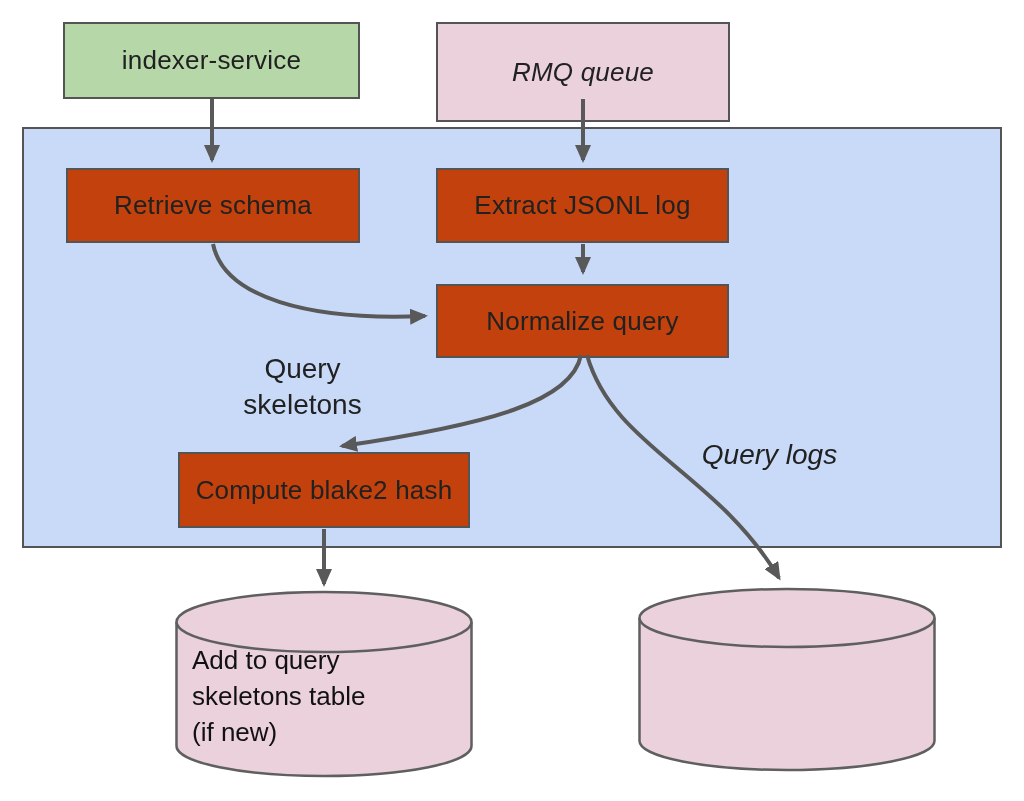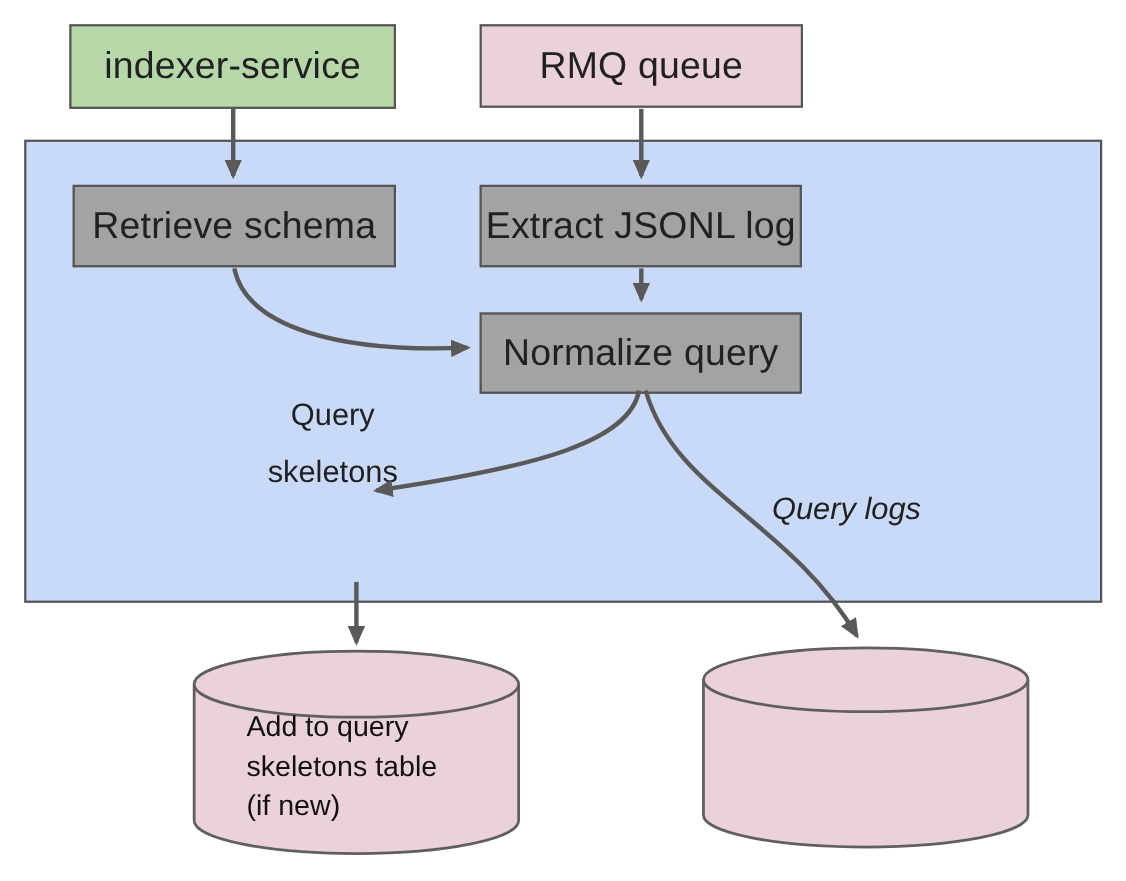--- a/index.html
+++ b/index.html
@@ -16,72 +16,72 @@
     overflow: hidden;
   }
   .node {
     position: absolute;
     box-sizing: border-box;
     border: 2px solid #545454;
     display: flex;
     align-items: center;
     justify-content: center;
     text-align: center;
-    font-size: 34px;
+    font-size: 26px;
     color: #212121;
     letter-spacing: 0.2px;
   }
   .node.green { background: #b6d7a8; }
   .node.pink  { background: #ead1dc; }
-  .node.step  { background: #a3a3a3; justify-content: center; }
+  .node.step  { background: #c2410c; justify-content: center; }
   #pipeline-container {
     position: absolute;
     left: 22px;
     top: 127px;
     width: 980px;
     height: 421px;
     box-sizing: border-box;
     background: #c9daf8;
     border: 2px solid #545454;
   }
   .edge-label {
     position: absolute;
     font-size: 28px;
     color: #212121;
     white-space: pre-line;
     text-align: center;
-    line-height: 52px;
+    line-height: 36px;
   }
   .db-label {
     position: absolute;
     font-size: 26px;
     color: #111111;
     white-space: pre-line;
     text-align: left;
     line-height: 36px;
     z-index: 5;
   }
   #arrow-layer {
     position: absolute;
     left: 0;
     top: 0;
     width: 1024px;
     height: 801px;
     z-index: 4;
     pointer-events: none;
   }
   #node-indexer-service { left: 63px;  top: 22px;  width: 297px; height: 77px; z-index: 2; }
-  #node-rmq-queue       { left: 436px; top: 22px;  width: 294px; height: 76px; z-index: 2; }
+  #node-rmq-queue       { left: 436px; top: 22px;  width: 294px; height: 100px; z-index: 2; font-style: italic; }
   #node-retrieve-schema { left: 66px;  top: 168px; width: 294px; height: 75px; z-index: 2; }
   #node-extract-jsonl   { left: 436px; top: 168px; width: 293px; height: 75px; z-index: 2; }
   #node-normalize-query { left: 436px; top: 284px; width: 293px; height: 74px; z-index: 2; }
   #node-compute-hash    { left: 178px; top: 452px; width: 292px; height: 76px; z-index: 2; }
   #label-query-skeletons { left: 215px; top: 351px; width: 175px; z-index: 2; }
   #label-query-logs      { left: 682px; top: 437px; width: 175px; z-index: 2; font-style: italic; }
-  #label-skeletons-table { left: 192px; top: 642px; width: 265px; margin-left: 32px; }
+  #label-skeletons-table { left: 192px; top: 642px; width: 265px; }
   #label-logs-table      { left: 656px; top: 649px; width: 280px; }
 </style>
 </head>
 <body>
 
 <div id="canvas">
 
   <div id="pipeline-container"></div>
 
   <div class="node green" id="node-indexer-service">
@@ -92,20 +92,23 @@
   </div>
 
   <div class="node step" id="node-retrieve-schema">
     <span>Retrieve schema</span>
   </div>
   <div class="node step" id="node-extract-jsonl">
     <span>Extract JSONL log</span>
   </div>
   <div class="node step" id="node-normalize-query">
     <span>Normalize query</span>
+  </div>
+  <div class="node step" id="node-compute-hash">
+    <span>Compute blake2 hash</span>
   </div>
 
   <div class="edge-label" id="label-query-skeletons">Query
 skeletons</div>
   <div class="edge-label" id="label-query-logs">Query logs</div>
 
   <svg id="arrow-layer" viewBox="0 0 1024 801" xmlns="http://www.w3.org/2000/svg">
     <defs>
       <marker id="arrowhead" viewBox="0 0 18 16" refX="15" refY="8" markerWidth="18" markerHeight="16" markerUnits="userSpaceOnUse" orient="auto">
         <path d="M0 0 L18 8 L0 16 Z" fill="#595959"></path>

